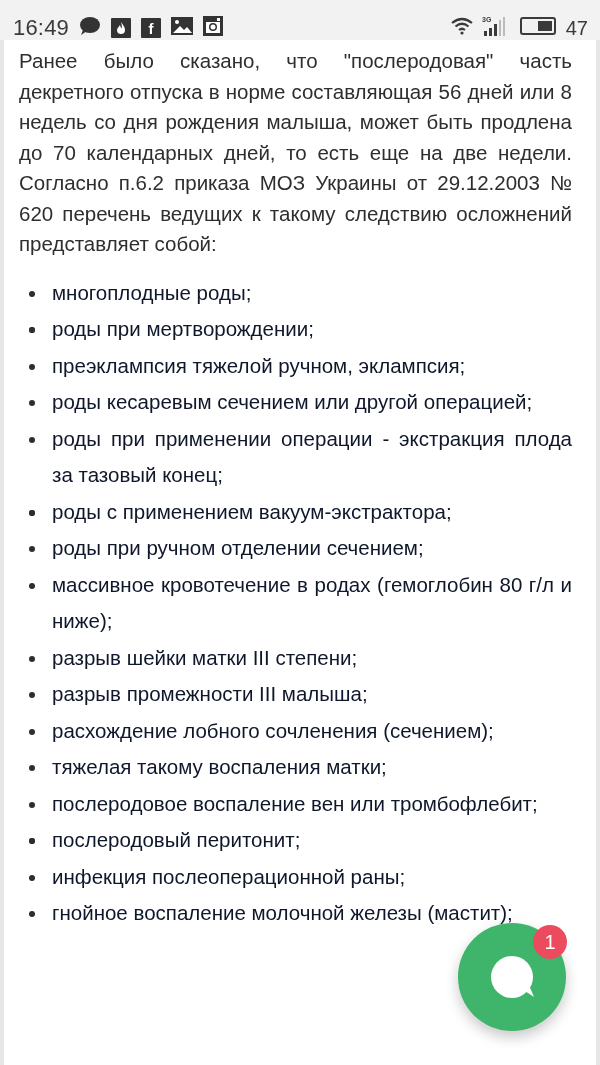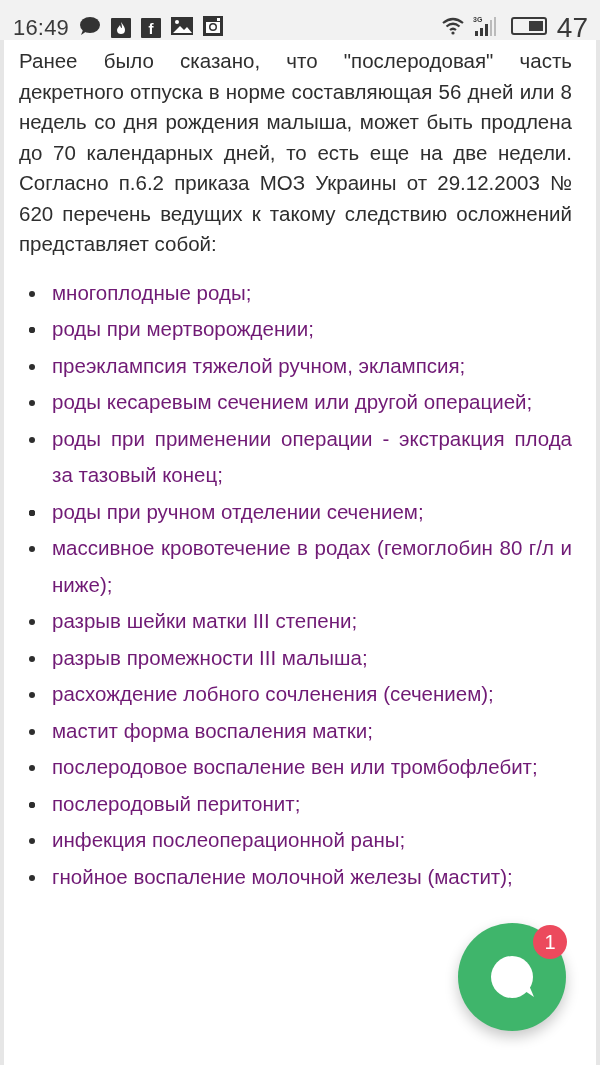--- a/index.html
+++ b/index.html
@@ -14,40 +14,40 @@
       background: #f2f2f2; color: #3a3a3a;
       display: flex; align-items: center; justify-content: space-between;
       box-sizing: border-box; padding: 16px 12px 0 13px;
     }
     .sb-left, .sb-right { display: flex; align-items: center; }
     .sb-time { font-size: 22px; color: #3a3a3a; margin-right: 10px; letter-spacing: 0.2px; }
     .sb-icon { display: inline-block; margin-right: 10px; }
     .sq { width: 20px; height: 20px; background: #333; border-radius: 1px; position: relative; color:#fff; }
     .sq span { position:absolute; left:0; right:0; top:0; bottom:0; text-align:center; font-weight:bold; font-size:15px; line-height:22px; color:#fff; }
     .sb-right .sb-icon { margin-right: 8px; }
-    .sb-batt-num { font-size: 28px; color: #3a3a3a; margin-left: 2px; }
+    .sb-batt-num { font-size: 20px; color: #3a3a3a; margin-left: 2px; }
 
     .page {
       position: absolute; left: 0; top: 40px; width: 600px; height: 1025px;
       background: #ffffff;
       border-left: 4px solid #e6e6e6; border-right: 4px solid #e6e6e6;
       box-sizing: border-box;
       overflow: hidden;
     }
     .intro {
       margin: 0; padding: 6px 24px 0 15px;
       font-size: 20.5px; line-height: 30.5px; color: #2e2e2e;
       text-align: justify;
     }
     .list {
       list-style: none; margin: 0; padding: 15px 24px 0 15px;
     }
     .list li {
       position: relative; padding-left: 33px;
-      font-size: 20.5px; line-height: 36.5px; color: #701a75;
+      font-size: 20.5px; line-height: 36.5px; color: #0f172a;
       text-align: justify;
     }
     .bullet {
       position: absolute; left: 10px; top: 16px;
       width: 6px; height: 6px; border-radius: 50%; background: #2e2e2e;
     }
 
     .chat-fab {
       position: absolute; left: 458px; top: 923px; width: 108px; height: 108px;
       border-radius: 50%; background: #3fb56b;
@@ -130,27 +130,27 @@
 <div class="page">
   <p class="intro">Ранее было сказано, что "послеродовая" часть декретного отпуска в норме составляющая 56 дней или 8 недель со дня рождения малыша, может быть продлена до 70 календарных дней, то есть еще на две недели. Согласно п.6.2 приказа МОЗ Украины от 29.12.2003 № 620 перечень ведущих к такому следствию осложнений представляет собой:</p>
   <ul class="list">
     <li><span class="bullet"></span><span>многоплодные роды;</span></li>
     <li><span class="bullet"></span></li>
     <li><span class="bullet"></span><span>роды при мертворождении;</span></li>
     <li><span class="bullet"></span><span>преэклампсия тяжелой ручном, эклампсия;</span></li>
     <li><span class="bullet"></span><span>роды кесаревым сечением или другой операцией;</span></li>
     <li><span class="bullet"></span><span>роды при применении операции - экстракция плода за тазовый конец;</span></li>
     <li><span class="bullet"></span></li>
-    <li><span class="bullet"></span></li>
+    <li><span class="bullet"></span><span>роды с применением вакуум-экстрактора;</span></li>
     <li><span class="bullet"></span><span>роды при ручном отделении сечением;</span></li>
     <li><span class="bullet"></span><span>массивное кровотечение в родах (гемоглобин 80 г/л и ниже);</span></li>
     <li><span class="bullet"></span><span>разрыв шейки матки III степени;</span></li>
     <li><span class="bullet"></span><span>разрыв промежности III малыша;</span></li>
     <li><span class="bullet"></span><span>расхождение лобного сочленения (сечением);</span></li>
-    <li><span class="bullet"></span><span>мастит форма воспаления матки;</span></li>
+    <li><span class="bullet"></span><span>тяжелая такому воспаления матки;</span></li>
     <li><span class="bullet"></span><span>послеродовое воспаление вен или тромбофлебит;</span></li>
     <li><span class="bullet"></span></li>
     <li><span class="bullet"></span><span>послеродовый перитонит;</span></li>
     <li><span class="bullet"></span><span>инфекция послеоперационной раны;</span></li>
     <li><span class="bullet"></span><span>гнойное воспаление молочной железы (мастит);</span></li>
   </ul>
 </div>
 
 <div class="chat-fab">
   <svg class="chat-bubble" width="50" height="50" viewBox="0 0 50 50">

